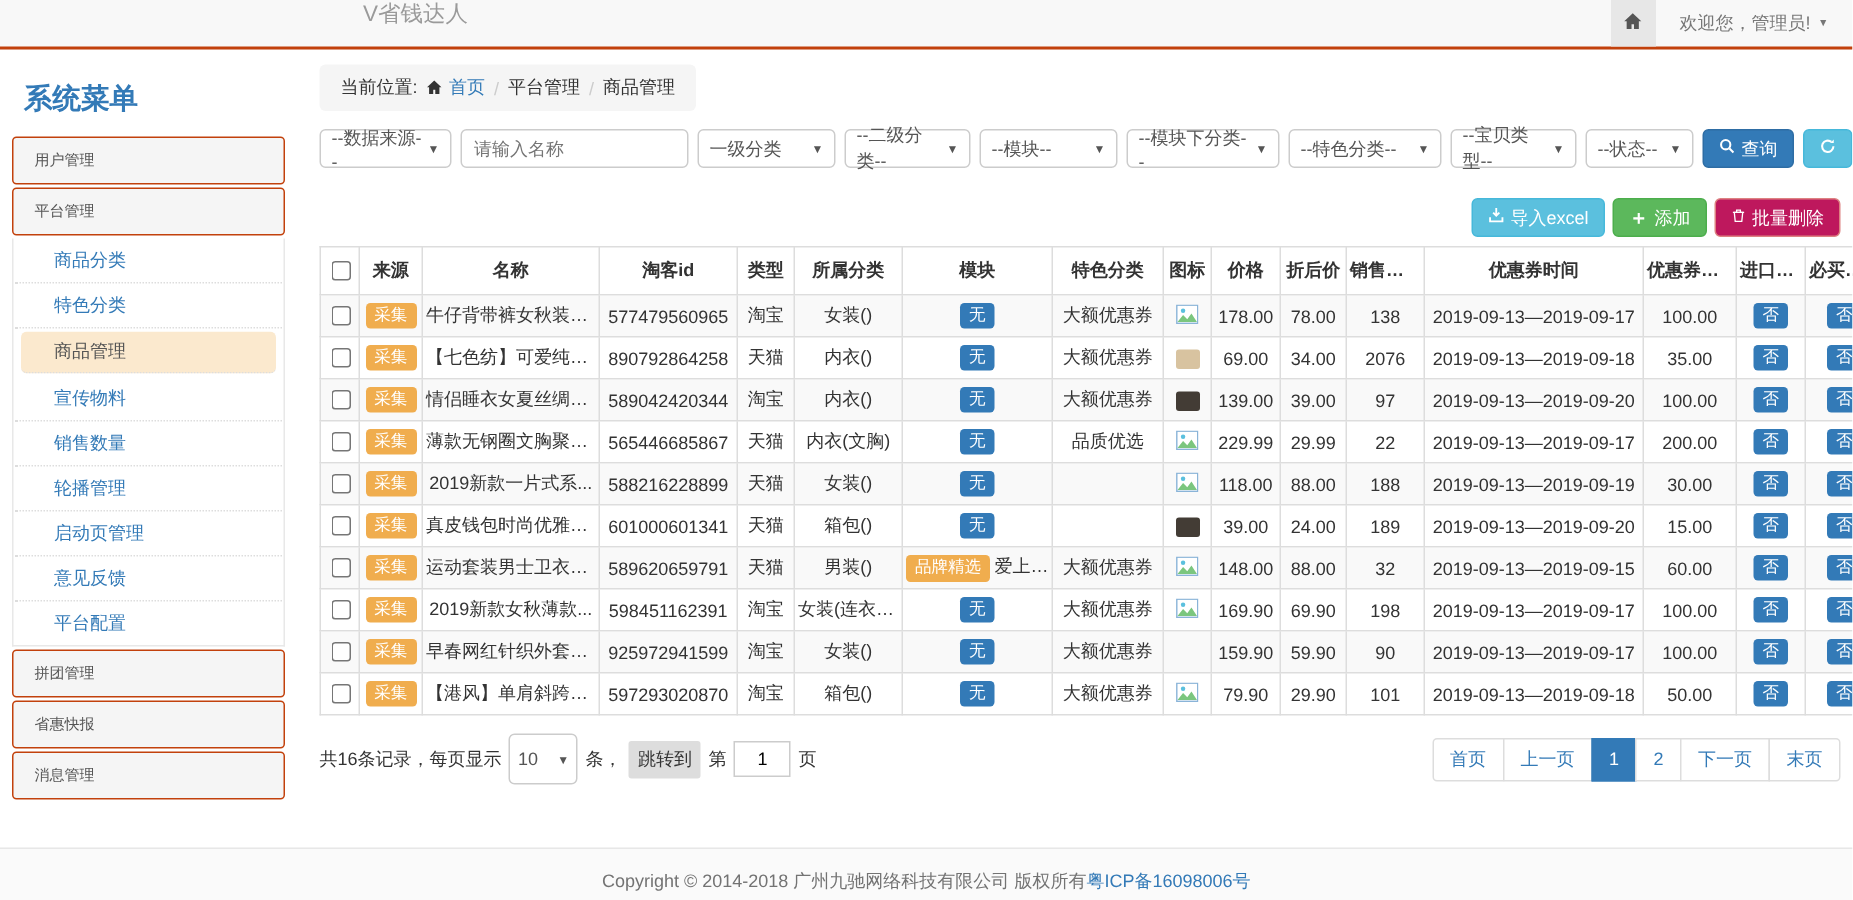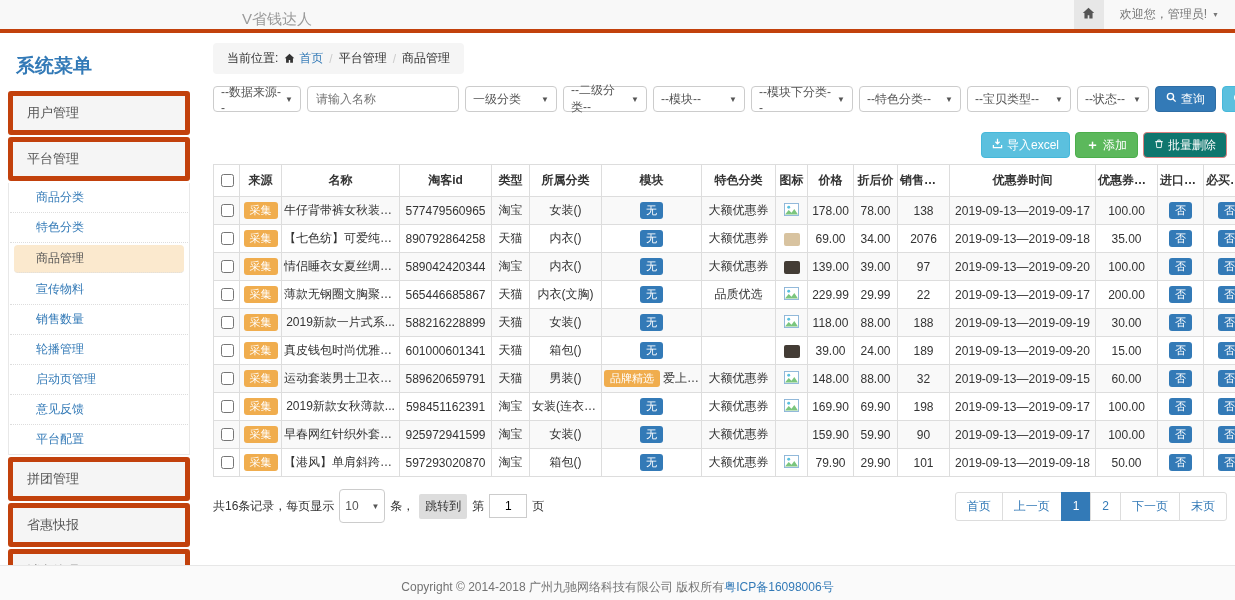--- a/index.html
+++ b/index.html
@@ -1,47 +1,47 @@
 <!DOCTYPE html>
 <html><head>
 <meta charset="utf-8">
 <style>
   *{box-sizing:border-box}
   body{margin:0;height:600px;width:1235px;overflow:hidden;font-family:"Liberation Sans","DejaVu Sans",sans-serif;background:#fff;color:#333}
   
-  .topbar{height:33px;background:#f8f8f8;border-bottom:4px solid #c2410c;display:flex;align-items:flex-end}
+  .topbar{height:33px;background:#f8f8f8;border-bottom:2px solid #c2410c;display:flex;align-items:flex-start}
   .brand{margin-left:242px;font-size:15px;color:#9a9a9a}
   .topbar-right{margin-left:auto;display:flex;align-items:stretch;height:100%}
   .home-btn{width:30px;background:#e7e7e7;display:flex;align-items:center;justify-content:center;cursor:pointer;border:none}
   .welcome{display:flex;align-items:center;gap:5px;padding:0 16px;font-size:12px;color:#777;cursor:pointer}
   .caret-sm{font-size:7px;color:#777}
   
   .layout{display:flex;height:532px;overflow:hidden;padding:10px 8px 0 8px;align-items:flex-start}
   .sidebar{width:182px;flex-shrink:0;overflow:hidden;height:100%}
   .sidebar-title{color:#337ab7;font-weight:bold;font-size:19px;padding:10px 8px 12px}
-  .top-item{background:#f5f5f5;border:5px solid #c2410c;border-radius:3px;padding:8px 14px;margin-bottom:2px;font-size:13px;color:#555;cursor:pointer;min-height:31px}
+  .top-item{background:#f5f5f5;border:1px solid #c2410c;border-radius:3px;padding:8px 14px;margin-bottom:2px;font-size:10px;color:#555;cursor:pointer;min-height:31px}
   .submenu{background:#fff;border:1px solid #e8e8e8;border-top:none;margin-bottom:2px;padding:0 1px}
   .sub-item{padding:6px 8px 6px 26px;font-size:12px;color:#337ab7;border-bottom:1px dotted #ddd;cursor:pointer}
   .sub-item:last-child{border-bottom:none}
   .sub-item.active{background:#fbe9ce;border-radius:4px;color:#555;margin:2px 4px;padding:5px 8px 5px 22px}
   
   .content{flex:1;margin-left:23px;min-width:0;padding-right:0}
   .breadcrumb{display:inline-flex;align-items:center;background:#f5f5f5;border-radius:4px;padding:7px 14px;font-size:12px;color:#333;margin-bottom:12px}
   .breadcrumb a{color:#337ab7;text-decoration:none;cursor:pointer;margin-left:2px}
   .crumb-sep{color:#ccc;margin:0 6px}
   .crumb-home{margin:0 2px 0 6px;display:inline-flex}
   .filter-row{display:flex;gap:6px;align-items:center;margin-bottom:20px}
   .select-box{height:26px;border:1px solid #ccc;border-radius:4px;background:#fff;display:flex;align-items:center;justify-content:space-between;padding:12px 7px;font-size:12px;color:#555;cursor:pointer;flex-shrink:0}
   .caret-sel{font-size:8px;color:#555;margin-left:4px}
   .text-input{height:26px;border:1px solid #ccc;border-radius:4px;padding:0 8px;font-size:12px;color:#555;outline:none;flex-shrink:0}
   .btn{height:26px;border:1px solid transparent;border-radius:4px;color:#fff;font-size:12px;padding:0 10px;display:inline-flex;align-items:center;gap:4px;cursor:pointer;flex-shrink:0}
   .btn-primary{background:#337ab7;border-color:#2e6da4}
   .btn-info{background:#5bc0de;border-color:#46b8da}
   .btn-success{background:#5cb85c;border-color:#4cae4c}
-  .btn-danger-soft{background:#0f766e;border-color:#dd8181}
+  .btn-danger-soft{background:#be185d;border-color:#dd8181}
   .plus-glyph{font-size:13px;font-weight:bold}
   .actions-row{display:flex;justify-content:flex-end;gap:5px;margin-bottom:6px}
   
   table.grid{width:100%;border-collapse:collapse;table-layout:fixed;font-size:12px}
   .grid th,.grid td{border:1px solid #ddd;text-align:center;vertical-align:middle;padding:4px 2px;overflow:hidden;white-space:nowrap;text-overflow:ellipsis}
   .grid th{font-weight:bold;padding:6px 2px;background:#fff}
   .grid tbody tr:nth-child(odd){background:#f9f9f9}
   .c0{width:26px}.c1{width:42px}.c2{width:118px}.c3{width:92px}.c4{width:38px}.c5{width:72px}.c6{width:100px}.c7{width:74px}.c8{width:32px}.c9{width:46px}.c10{width:44px}.c11{width:52px}.c12{width:146px}.c13{width:62px}.c14{width:46px}.c15{width:52px}
   .badge{display:inline-block;padding:2px 6px;border-radius:3px;color:#fff;font-size:11px;line-height:1.2}
   .badge-orange{background:#f0ad4e}
@@ -145,21 +145,21 @@
             <span class="caret-sel">▼</span>
           </span>
           <span class="select-box" style="width: 102px;">
             <span class="sel-label">--模块下分类--</span>
             <span class="caret-sel">▼</span>
           </span>
           <span class="select-box" style="width: 102px;">
             <span class="sel-label">--特色分类--</span>
             <span class="caret-sel">▼</span>
           </span>
-          <span class="select-box" style="width: 104px; align-items: center;">
+          <span class="select-box" style="width: 84px; align-items: center;">
             <span class="sel-label">--宝贝类型--</span>
             <span class="caret-sel">▼</span>
           </span>
           <span class="select-box" style="width: 72px;">
             <span class="sel-label">--状态--</span>
             <span class="caret-sel">▼</span>
           </span>
         </span>
       <button class="btn btn-primary">
         <span>

